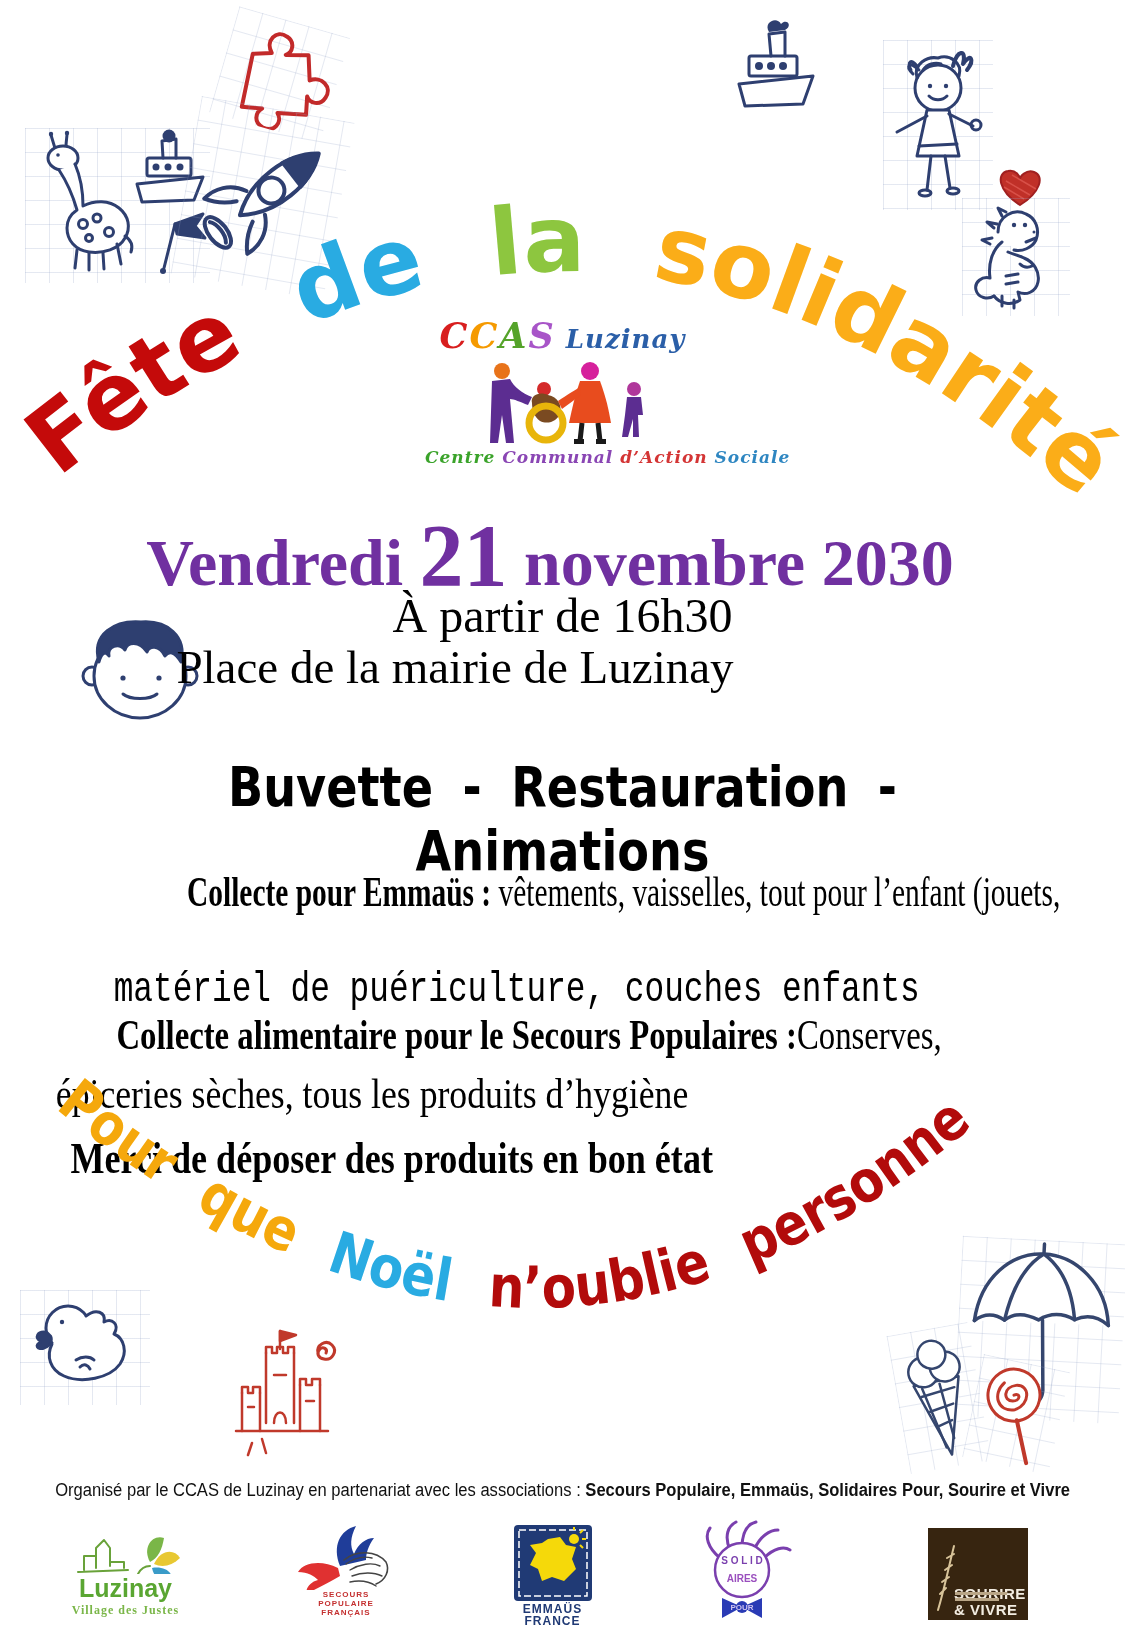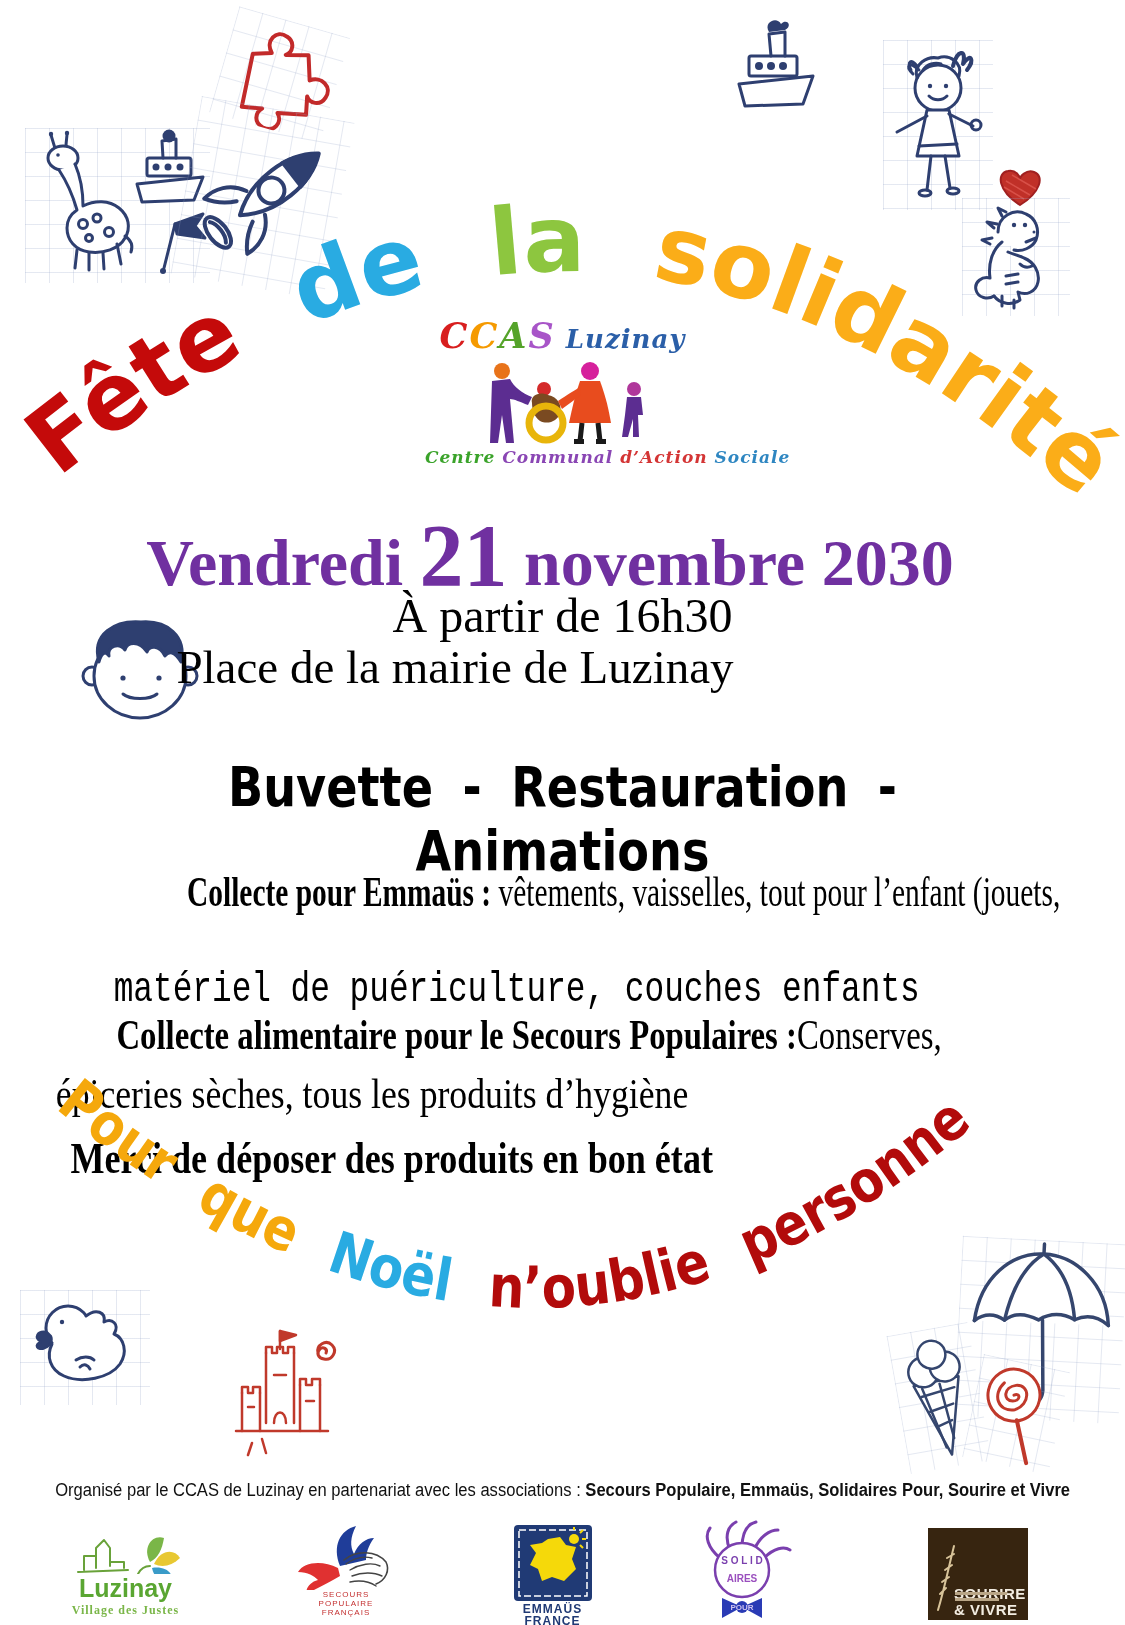--- a/index.html
+++ b/index.html
@@ -39,21 +39,21 @@
   .para{left:0;width:916px;text-align:left;z-index:4;white-space:nowrap;font-size:42px;}
   .squeeze{display:inline-block;transform-origin:50% 50%;}
   .sq70{transform:scaleX(0.70);} .sq78{transform:scaleX(0.78);} .sq84{transform:scaleX(0.84);}
   .sq85{transform:scaleX(0.85);} .sq82{transform:scaleX(0.82);}
   .b{font-weight:bold;}
 
   
   .organised{left:0;top:1480px;width:1125px;text-align:center;z-index:4;white-space:nowrap;
       font-family:"Liberation Sans","DejaVu Sans",sans-serif;font-size:18px;color:#111;}
   .logo-caption{font-family:"Liberation Sans",sans-serif;text-align:center;}
-  .sp-caption{width:104px;font-size:8px;font-weight:normal;color:#c43030;letter-spacing:1px;line-height:9px;margin-top:2px;}
+  .sp-caption{width:104px;font-size:8px;font-weight:bold;color:#c43030;letter-spacing:1px;line-height:9px;margin-top:2px;}
   .em-caption{width:95px;font-size:12px;font-weight:bold;color:#203a75;line-height:12px;letter-spacing:1px;margin-top:2px;}
   .luz-name{font-size:25px;font-weight:bold;color:#5aa632;font-family:"Liberation Sans",sans-serif;}
   .luz-sub{font-size:12px;color:#7ab648;font-weight:bold;letter-spacing:1px;}
   .sv-box{width:100px;height:92px;background:#372510;color:#f3ede2;position:relative;}
   .sv-text{position:absolute;left:26px;top:30px;font-family:"Liberation Sans",sans-serif;
            font-weight:bold;font-size:15px;line-height:16px;letter-spacing:0.5px;margin-top:28px;}
   .sv-lines{position:absolute;left:27px;top:64px;}
   .sv-lines div{height:3px;background:#b9a687;margin-bottom:3px;}
 </style>
 </head>

